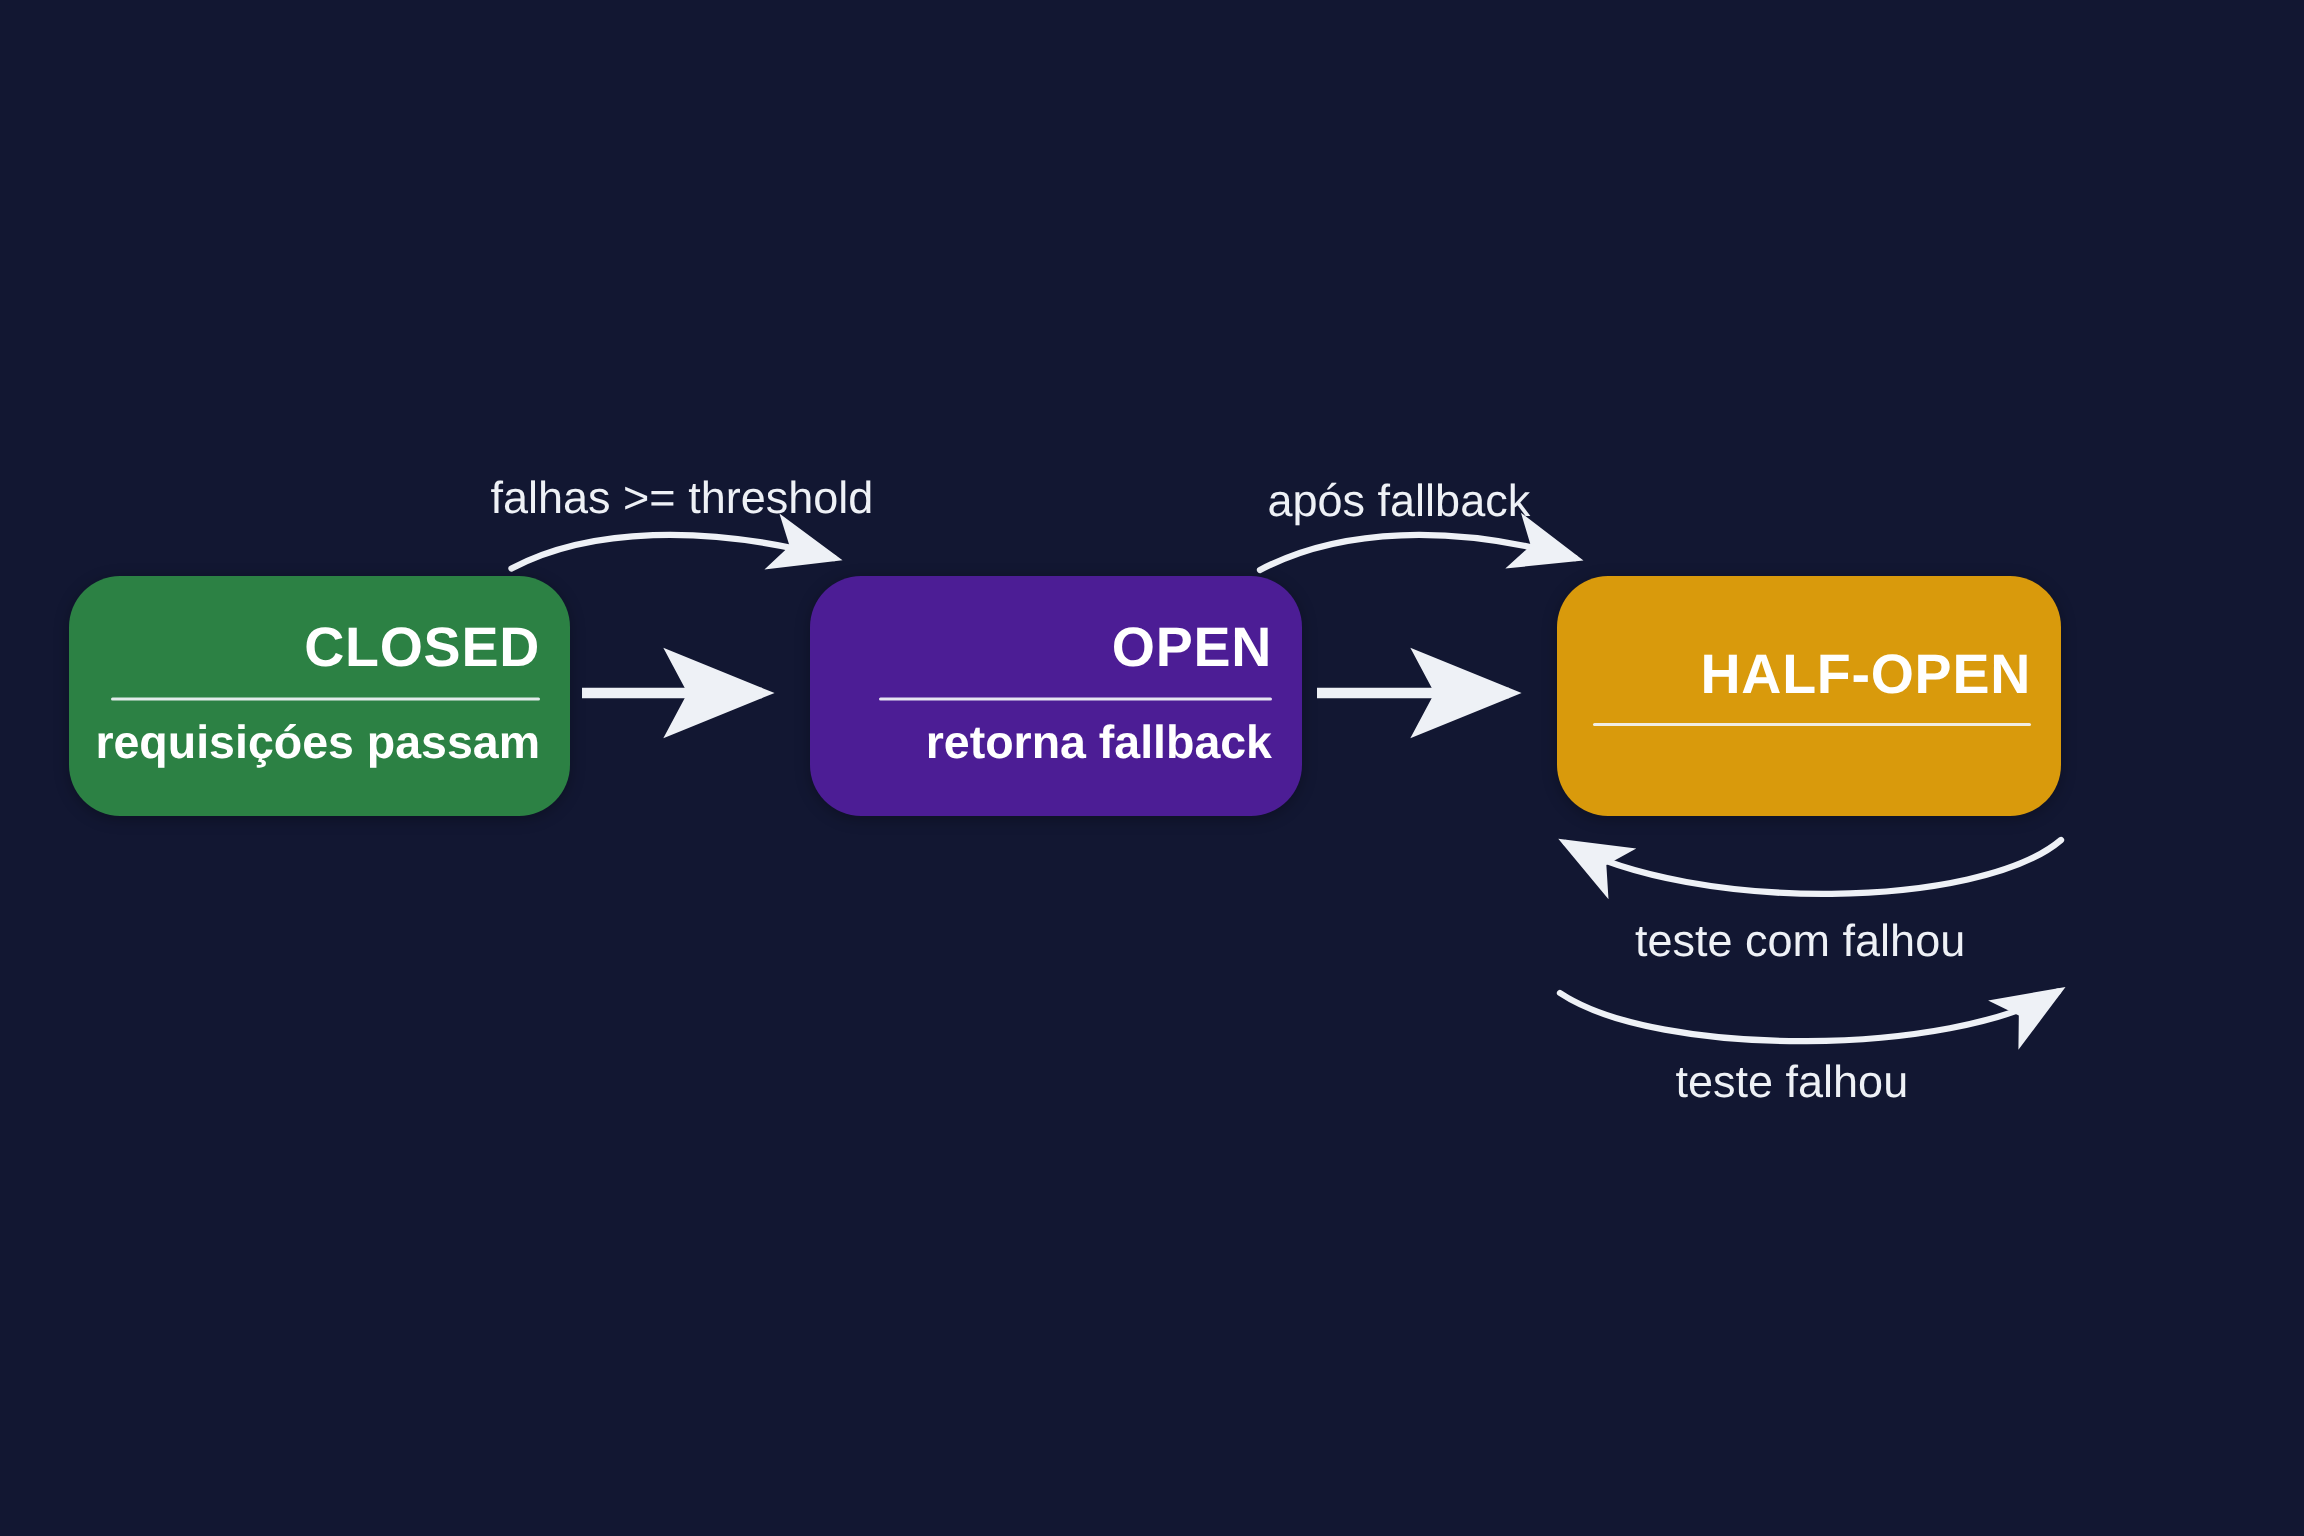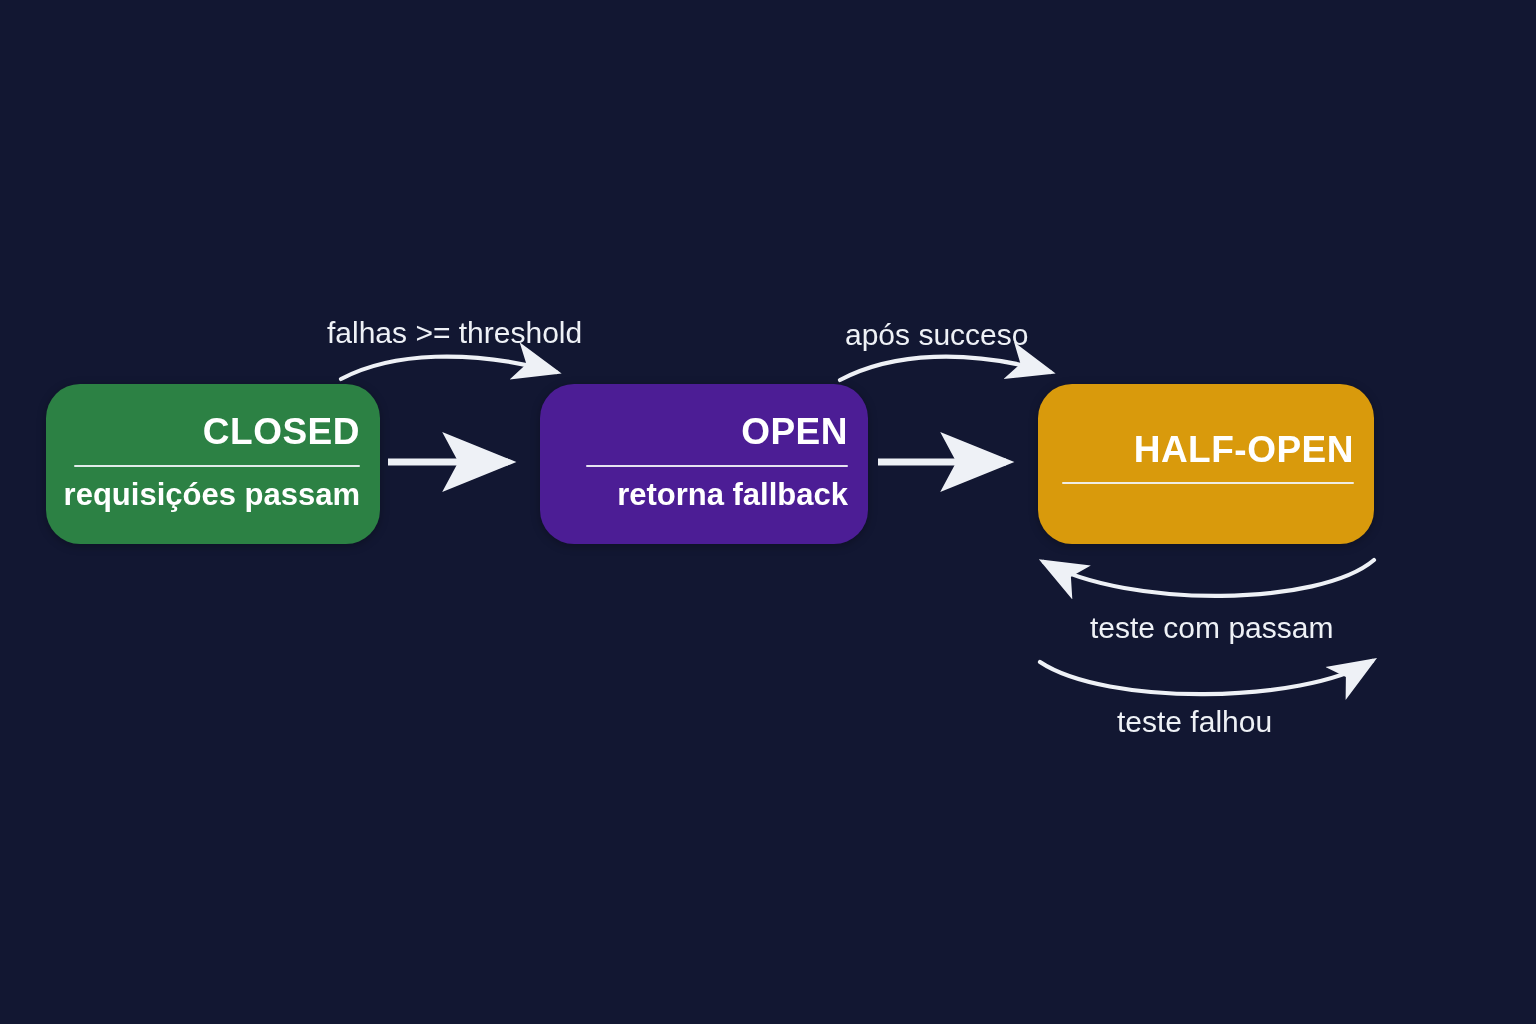--- a/index.html
+++ b/index.html
@@ -123,23 +123,23 @@
 
     <path d="M 878,462 L 1006,462" fill="none" stroke="#eef1f6" stroke-width="7" stroke-linecap="butt" marker-end="url(#arrowhead)"></path>
 
     <path d="M 1374,560 C 1320,606 1130,609 1044,562" fill="none" stroke="#eef1f6" stroke-width="4.2" stroke-linecap="round" marker-end="url(#arrowhead-thin)"></path>
 
     <path d="M 1040,662 C 1106,706 1302,704 1372,661" fill="none" stroke="#eef1f6" stroke-width="4.2" stroke-linecap="round" marker-end="url(#arrowhead-thin)"></path>
   </svg>
 
   <div class="edge-label" id="label-failures">falhas &gt;= threshold</div>
 
-  <div class="edge-label" id="label-cooldown">após succeso</div>
+  <div class="edge-label" id="label-cooldown">após fallback</div>
 
-  <div class="edge-label" id="label-success">teste com passam</div>
+  <div class="edge-label" id="label-success">teste com falhou</div>
 
   <div class="edge-label" id="label-failed">teste falhou</div>
 
   <div class="state-node" id="node-closed">
     <div class="state-title">CLOSED</div>
     <div class="state-divider"></div>
     <div class="state-subtitle">requisiçóes passam</div>
   </div>
 
   <div class="state-node" id="node-open">

